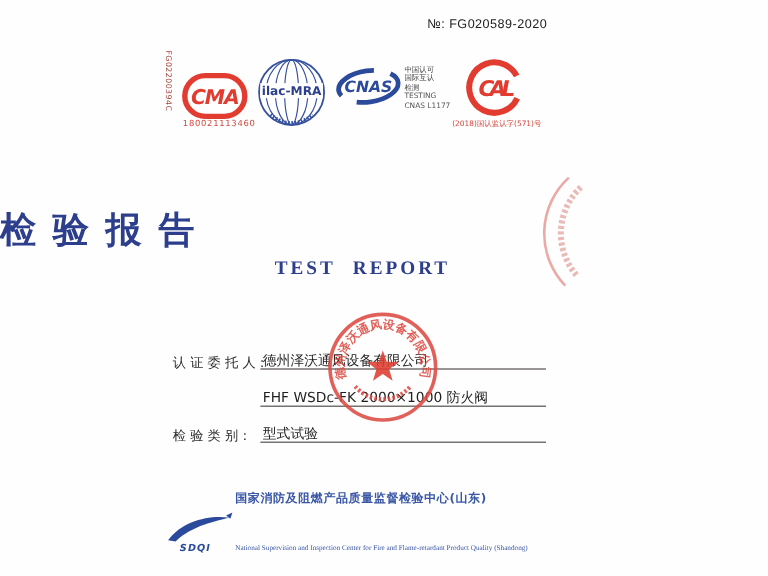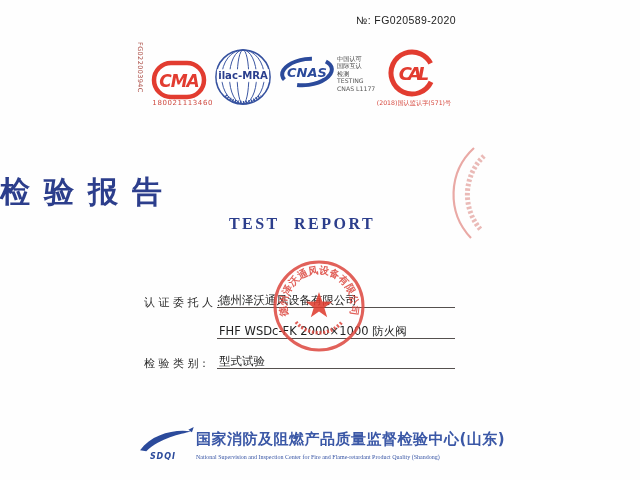--- a/index.html
+++ b/index.html
@@ -37,21 +37,21 @@
     font-size:11.5px;color:#1f1f1f;padding-left:2px;white-space:nowrap;}
   .fl1{top:295px}.fv1{top:293px}
   .fl2{top:326px}.fv2{top:324px}
   .fl3{top:356px}.fv3{top:354px}
 
   
   .seal-main{left:269px;top:256px;opacity:.87;}
   .seal-partial{left:440px;top:140px;opacity:.8;}
 
   
-  .footer-zh{left:196px;top:430px;font-size:15px;font-weight:bold;
+  .footer-zh{left:196px;top:408px;font-size:10px;font-weight:bold;
     color:#3a57a6;letter-spacing:.5px;white-space:nowrap;}
   .footer-en{left:196px;top:454px;font-size:6px;font-family:"Liberation Serif",serif;
     color:#3a57a6;white-space:nowrap;}
 </style>
 </head>
 <body>
 
 <div class="page">
 
   <div class="abs report-no">

